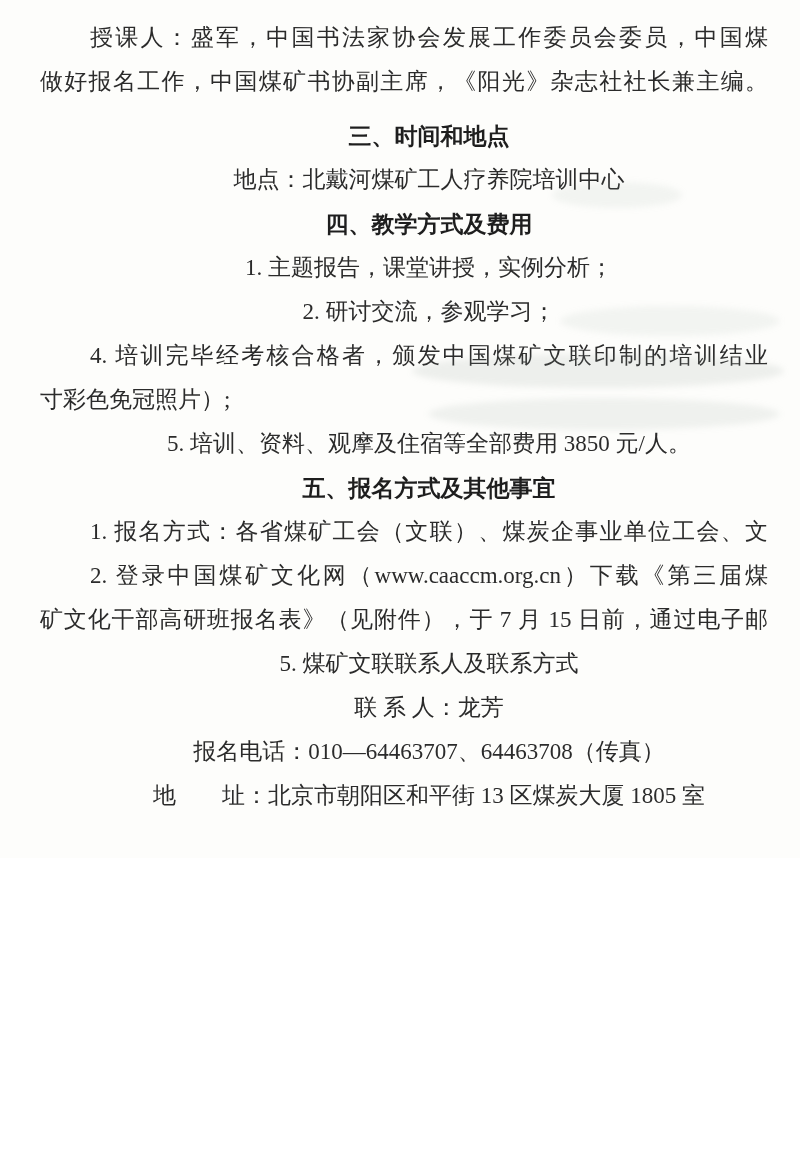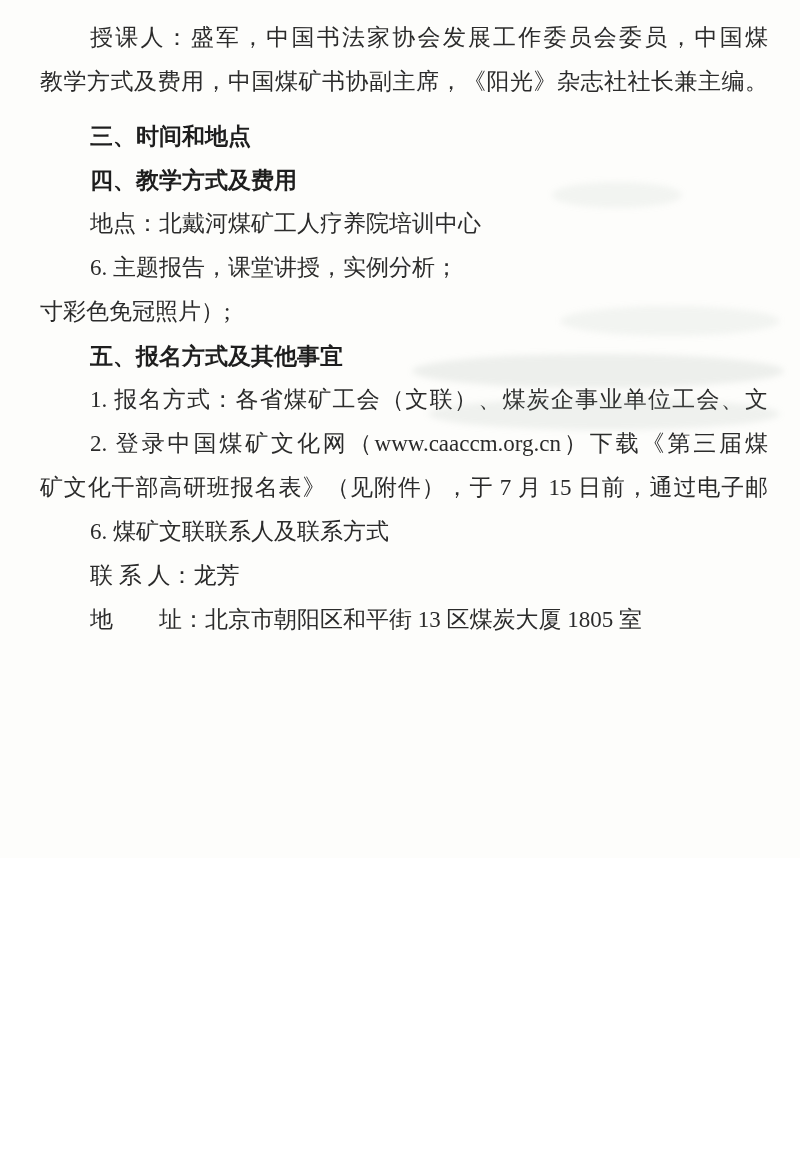--- a/index.html
+++ b/index.html
@@ -18,21 +18,21 @@
     top: 16px;
     width: 728px;
   }
   .ln {
     font-size: 23px;
     line-height: 44px;
     height: 44px;
     white-space: nowrap;
     overflow: visible;
   }
-  .ind { text-indent: 50px; }
+  .ind { text-indent: 50px; text-align: center; }
   .hd {
     font-family: "Liberation Sans", "DejaVu Sans", sans-serif;
     font-weight: 700;
     color: #1e1e1e;
   }
   .fl {
     white-space: normal;
     text-align: justify;
     text-align-last: justify;
   }
@@ -61,32 +61,36 @@
   #a4 { left: 428px; top: 398px; width: 352px; height: 32px; background: rgba(140,158,152,0.12); }
   #a5 { left: 584px; top: 986px; width: 6px; height: 14px; border-radius: 2px; background: rgba(70,70,70,0.45); filter: blur(0.5px); }
 </style>
 </head>
 <body>
 
 <div class="page">
 
   <div class="doc">
     <div class="ln ind fl">授课人：盛军，中国书法家协会发展工作委员会委员，中国煤</div>
-    <div class="ln fl">教学方式及费用，中国煤矿书协副主席，《阳光》杂志社社长兼主编。</div>
+    <div class="ln fl">做好报名工作，中国煤矿书协副主席，《阳光》杂志社社长兼主编。</div>
     <div class="ln ind hd mt">三、时间和地点</div>
+    <div class="ln ind">地点：北戴河煤矿工人疗养院培训中心</div>
     <div class="ln ind hd">四、教学方式及费用</div>
-    <div class="ln ind">地点：北戴河煤矿工人疗养院培训中心</div>
-    <div class="ln ind">6. 主题报告，课堂讲授，实例分析；</div>
+    <div class="ln ind">1. 主题报告，课堂讲授，实例分析；</div>
+    <div class="ln ind">2. 研讨交流，参观学习；</div>
+    <div class="ln ind fl">4. 培训完毕经考核合格者，颁发中国煤矿文联印制的培训结业</div>
     <div class="ln">寸彩色免冠照片）;</div>
+    <div class="ln ind">5. 培训、资料、观摩及住宿等全部费用 3850 元/人。</div>
     <div class="ln ind hd">五、报名方式及其他事宜</div>
     <div class="ln ind fl">1. 报名方式：各省煤矿工会（文联）、煤炭企事业单位工会、文</div>
     <div class="ln ind fl">2. 登录中国煤矿文化网（www.caaccm.org.cn）下载《第三届煤</div>
     <div class="ln fl">矿文化干部高研班报名表》（见附件），于 7 月 15 日前，通过电子邮</div>
-    <div class="ln ind">6. 煤矿文联联系人及联系方式</div>
+    <div class="ln ind">5. 煤矿文联联系人及联系方式</div>
     <div class="ln ind">联 系 人：龙芳</div>
+    <div class="ln ind">报名电话：010—64463707、64463708（传真）</div>
     <div class="ln ind">地　　址：北京市朝阳区和平街 13 区煤炭大厦 1805 室</div>
   </div>
 
   <div class="pg">— 3 —</div>
 
   <div class="art" id="a1"></div>
   <div class="art" id="a2"></div>
   <div class="art" id="a3"></div>
   <div class="art" id="a4"></div>
   <div class="art" id="a5"></div>

